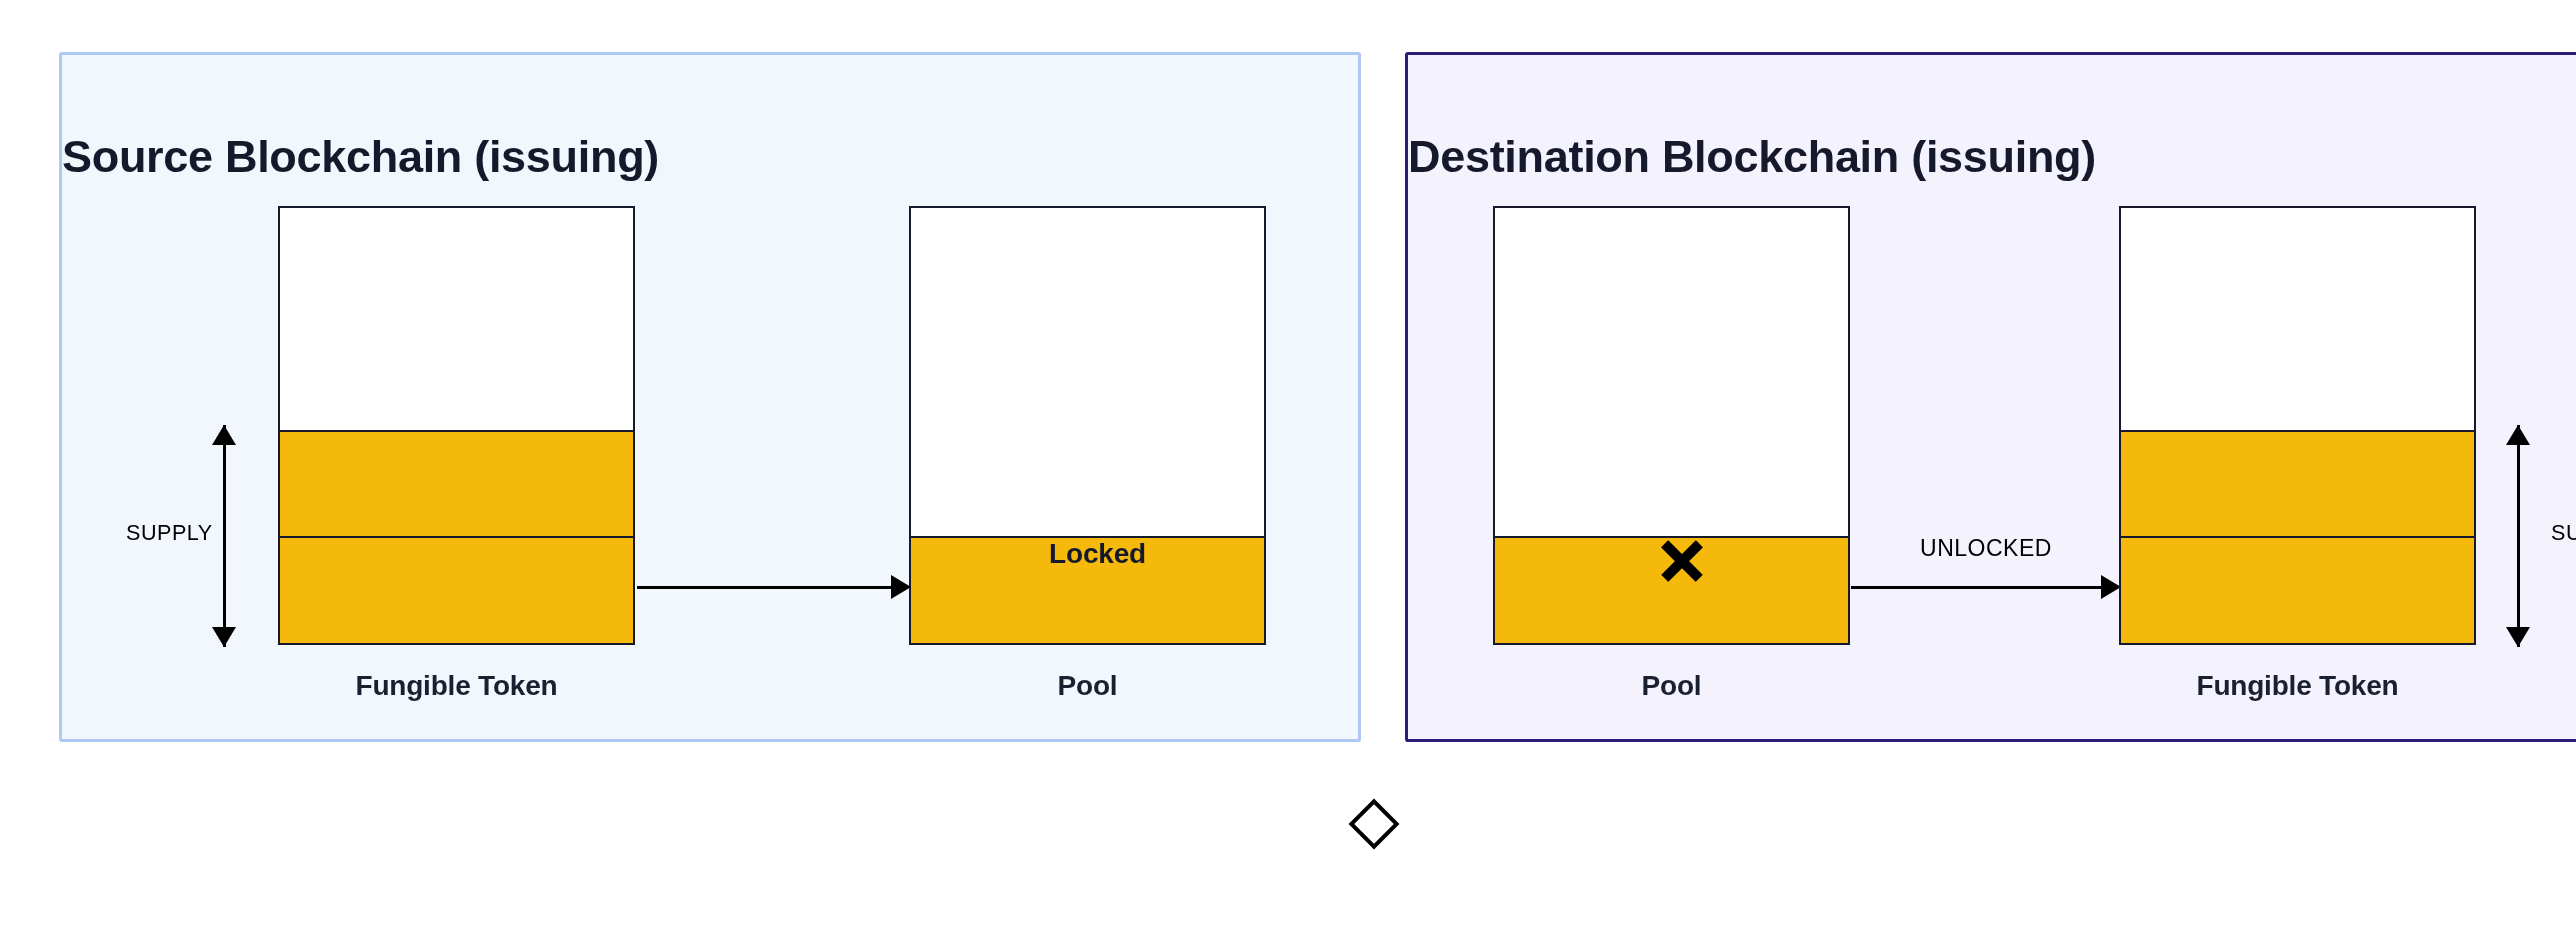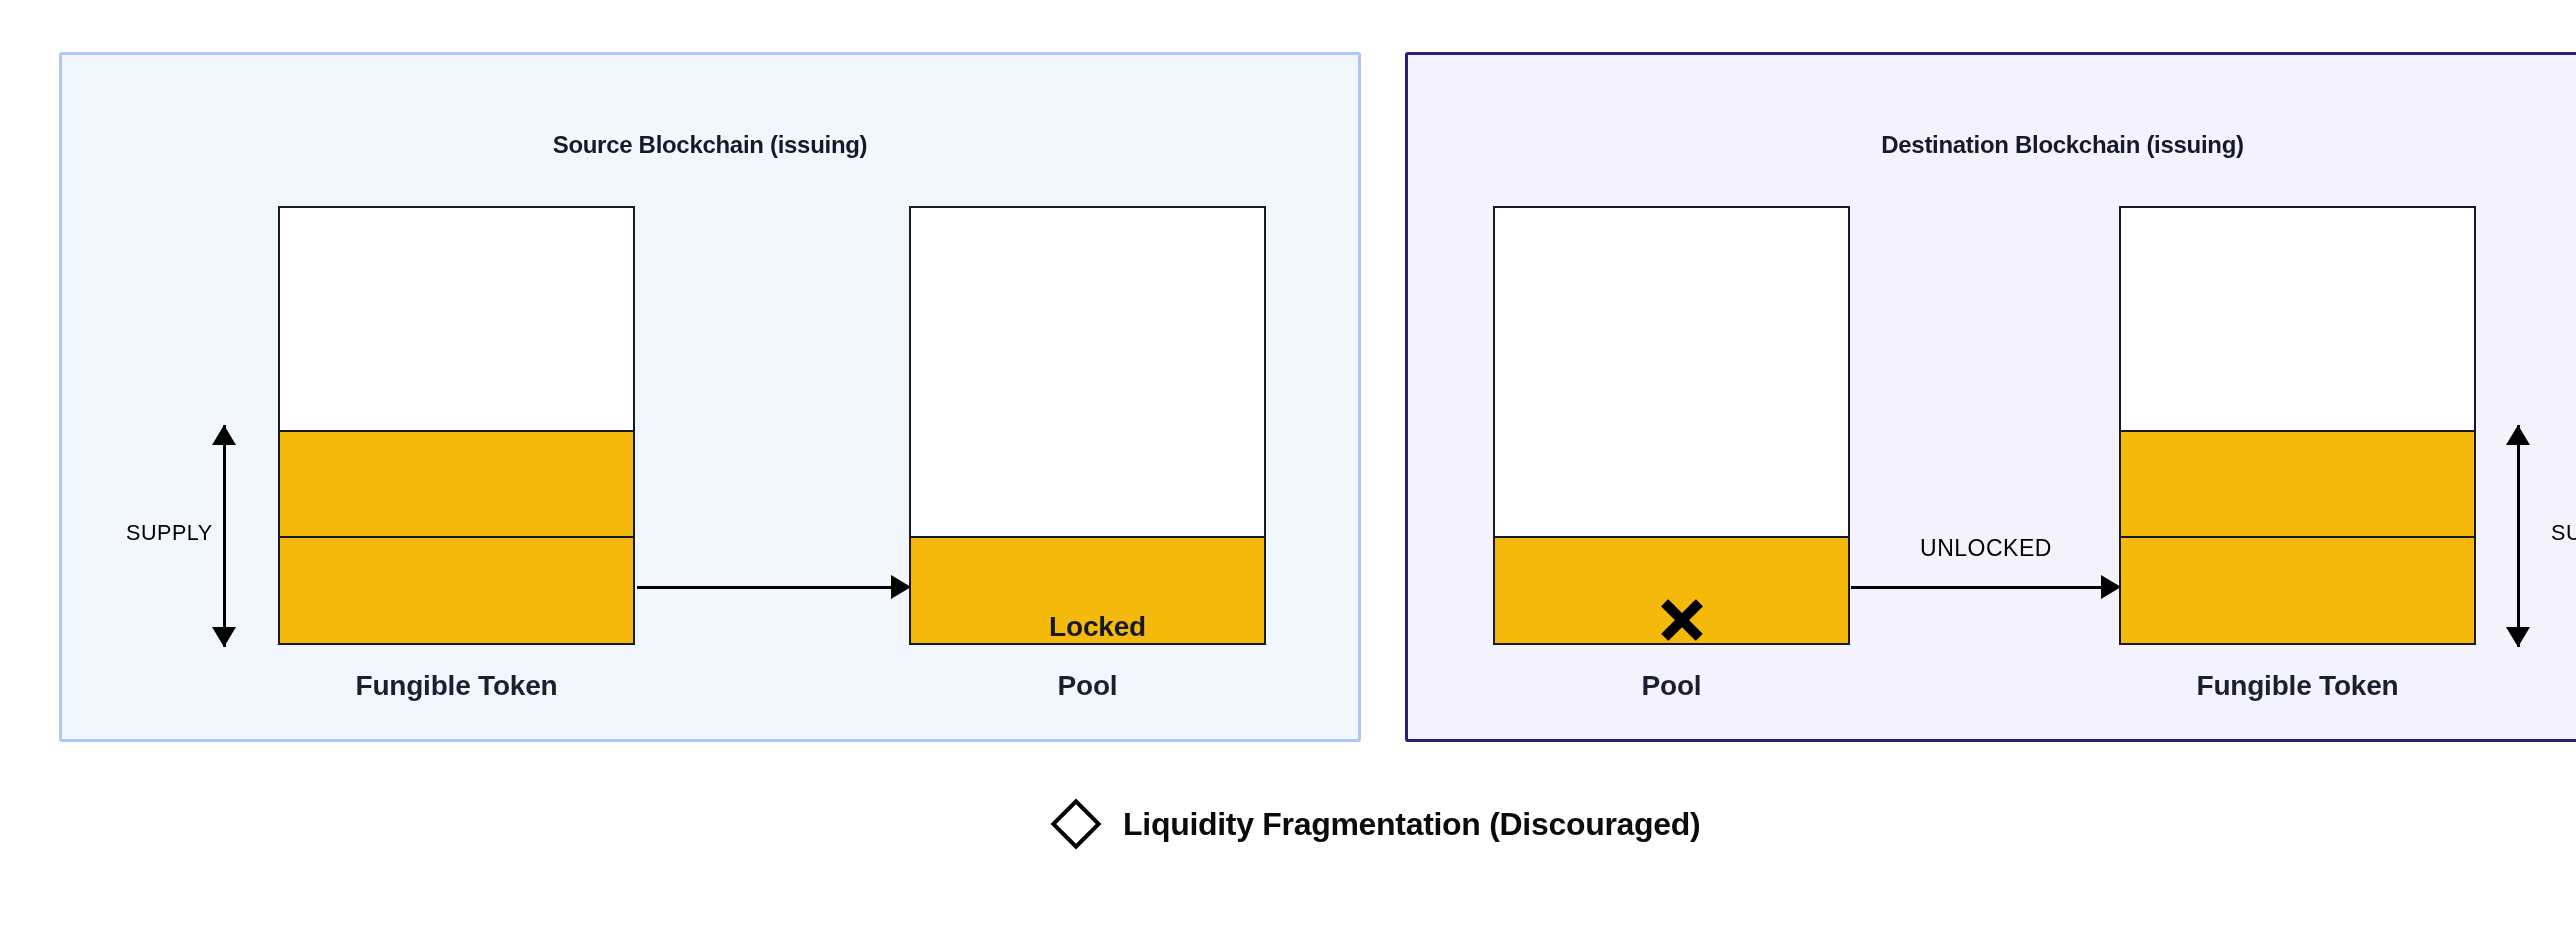--- a/index.html
+++ b/index.html
@@ -44,22 +44,22 @@
     left: 1405px;
     width: 1315px;
     background: #f4f2fd;
     border-color: #2e1a78;
   }
 
   .panel-title {
     position: absolute;
     top: 77px;
     width: 100%;
-    text-align: center;
-    font-size: 24px;
+    text-align: left;
+    font-size: 45px;
     font-weight: 700;
     letter-spacing: -0.3px;
     color: #15192b;
   }
   .panel-source .panel-title { top: 76px; }
   .panel-destination .panel-title { top: 76px; }
 
   
   .box {
     position: absolute;
@@ -70,21 +70,21 @@
     border: 2.6px solid #15192b;
     background: #ffffff;
     display: flex;
     flex-direction: column;
     justify-content: flex-end;
   }
   .seg {
     box-sizing: border-box;
     position: relative;
     display: flex;
-    align-items: flex-end;
+    align-items: flex-start;
     justify-content: center;
     padding-left: 20px;
   }
   .seg-label {
     font-size: 28px;
     font-weight: 700;
     color: #15192b;
     letter-spacing: -0.2px;
   }
 
@@ -330,17 +330,16 @@
     <div class="head-up"></div>
     <div class="head-dn"></div>
   </div>
   <div class="supply-label" id="supply-label-right">SUPPLY</div>
 
   <div class="bottom-caption">
     <span class="warn-icon">
       <span class="diamond"></span>
       <span class="bang"><span class="stem"></span><span class="dot"></span></span>
     </span>
-    <span class="bottom-caption-text">Liquidity Fragmentation (Discouraged)</span>
   </div>
 
 </div>
 
 
 </body></html>

